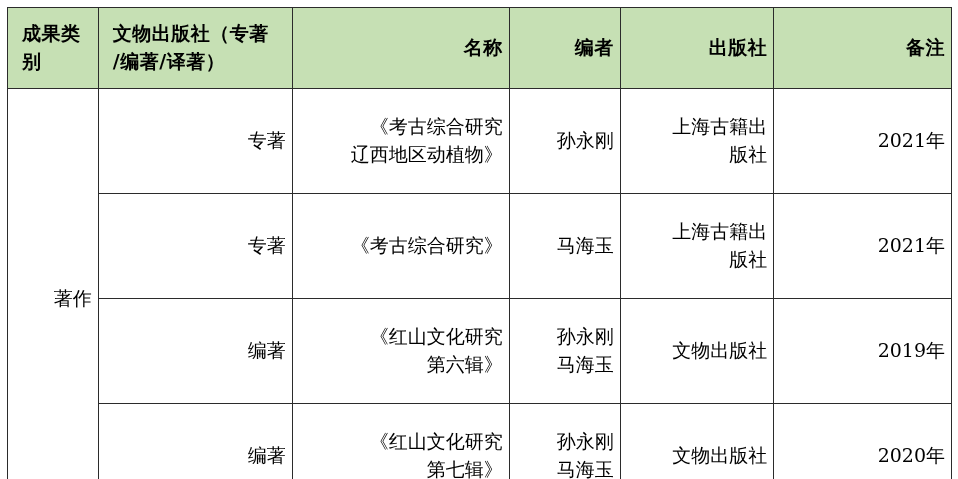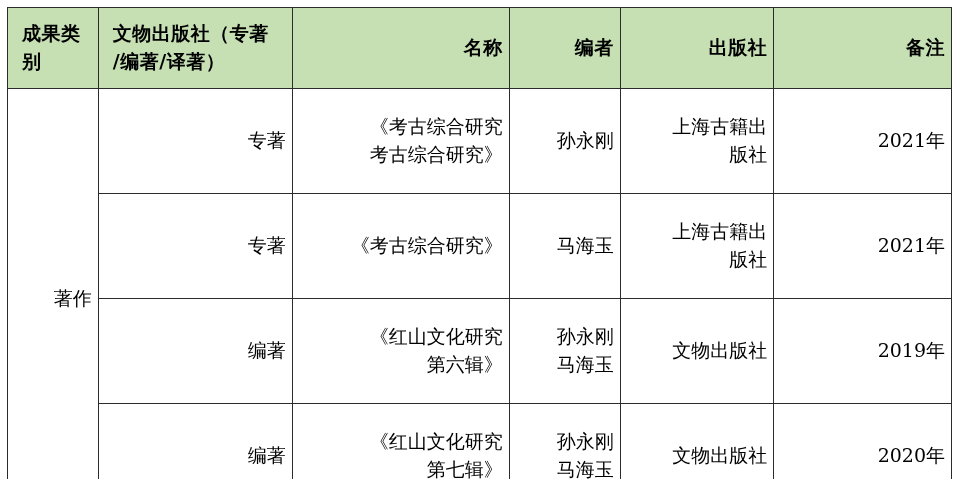--- a/index.html
+++ b/index.html
@@ -119,21 +119,21 @@
       <tr>
         <td class="category" rowspan="4">著作</td>
         <td>
           <div class="cell-lines">
             <span>专著</span>
           </div>
         </td>
         <td>
           <div class="cell-lines">
             <span>《考古综合研究</span>
-            <span>考古综合研究》</span>
+            <span>辽西地区动植物》</span>
           </div>
         </td>
         <td>
           <div class="cell-lines">
             <span>孙永刚</span>
           </div>
         </td>
         <td>
           <div class="cell-lines">
             <span>上海古籍出</span>

